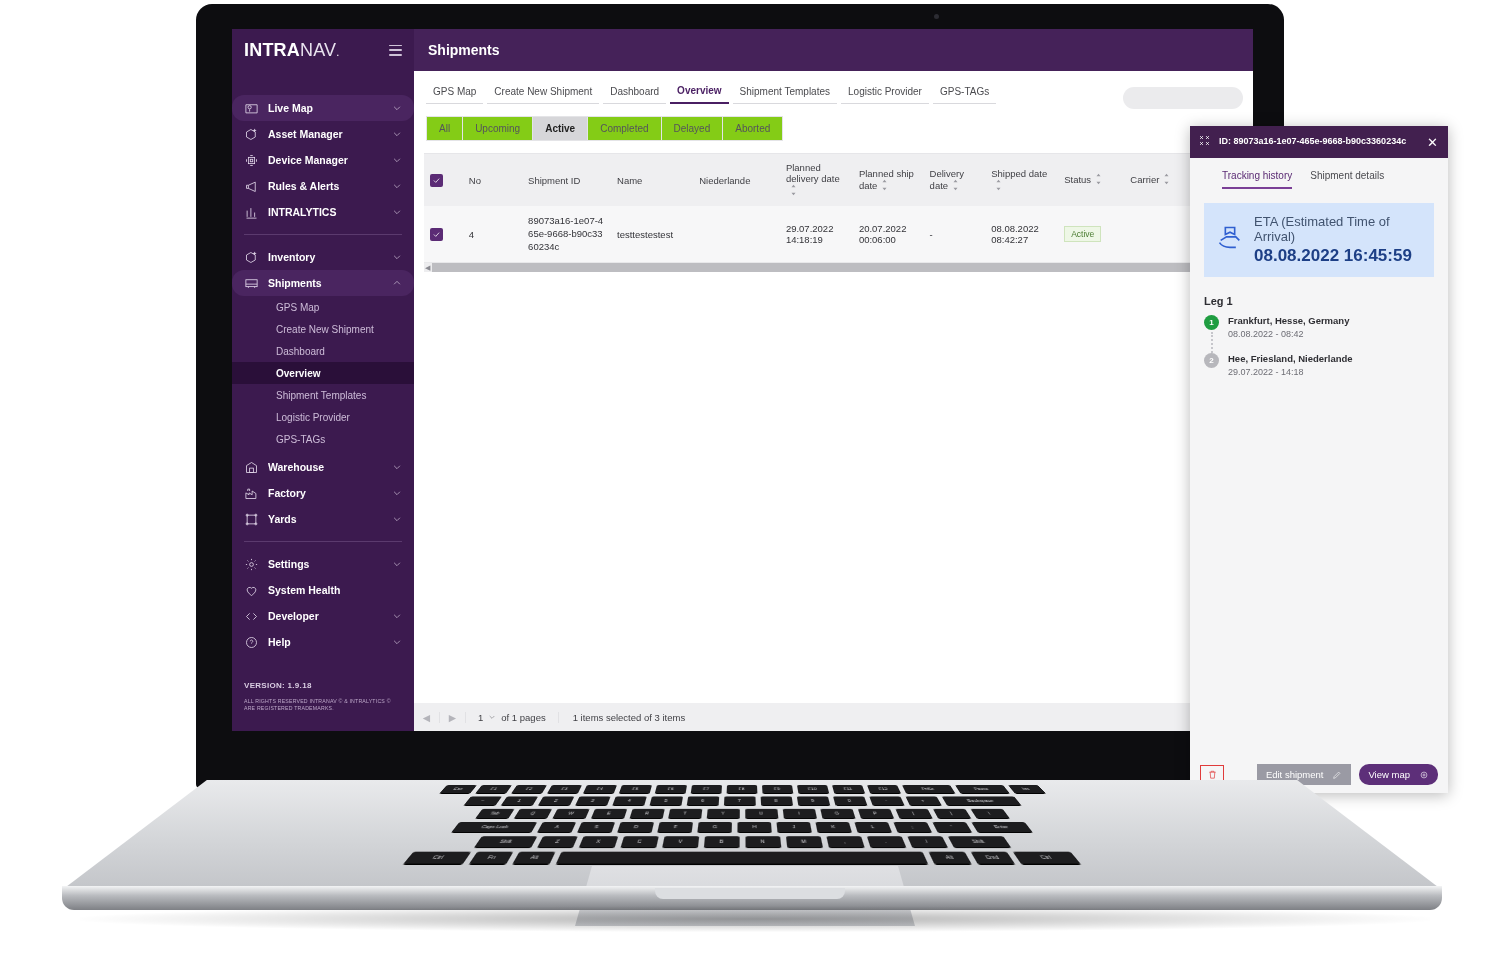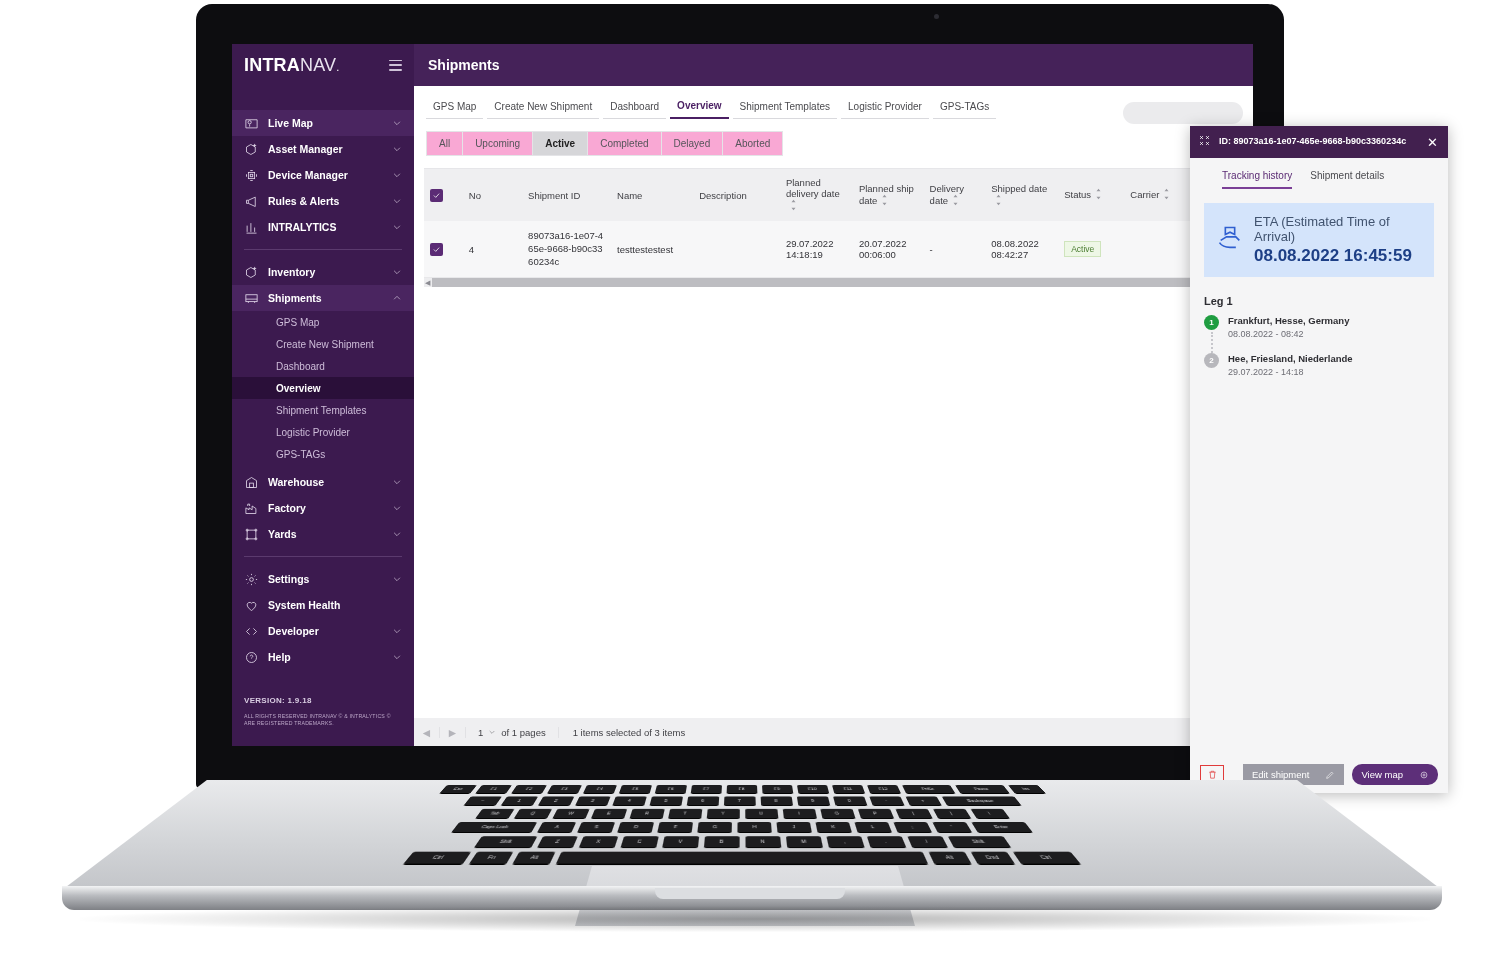--- a/index.html
+++ b/index.html
@@ -11,21 +11,21 @@
   
   .laptop-lid {
     position: absolute; left: 196px; top: 4px; width: 1088px; height: 784px;
     background: #0d0d10; border-radius: 16px 16px 4px 4px;
   }
   .laptop-camera {
     position: absolute; left: 738px; top: 10px; width: 5px; height: 5px;
     border-radius: 50%; background: #2c2c33;
   }
   .screen {
-    position: absolute; left: 232px; top: 44px; width: 1021px; height: 702px;
+    position: absolute; left: 232px; top: 29px; width: 1021px; height: 702px;
     background: #ffffff; overflow: hidden;
   }
   .laptop-base {
     position: absolute; left: 62px; top: 780px; width: 1380px; height: 110px;
     background: linear-gradient(180deg,#e9eaec 0%, #d3d5d8 55%, #c3c5c9 100%);
     clip-path: polygon(10.5% 0%, 89.5% 0%, 100% 100%, 0% 100%);
   }
   .laptop-foot {
     position: absolute; left: 62px; top: 886px; width: 1380px; height: 24px;
     background: linear-gradient(180deg,#f3f4f5 0%, #b9bbbf 40%, #7e8085 100%);
@@ -70,21 +70,21 @@
   .brand-logo { font-size: 18px; letter-spacing: .2px; }
   .brand-logo b { font-weight: 700; }
   .brand-logo span { font-weight: 400; color: #e9e3ef; }
   .brand-logo i { font-style: normal; font-size: 11px; }
   .hamburger { width: 13px; height: 11px; display: flex; flex-direction: column;
     justify-content: space-between; cursor: pointer; }
   .hamburger i { display: block; height: 1.6px; background: #cfc3d8; border-radius: 1px; }
   .brand-gap { height: 24px; }
 
   .nav-item { height: 26px; display: flex; align-items: center; gap: 9px;
-    padding: 0 12px; font-size: 10.5px; font-weight: 700; color: #ffffff; cursor: pointer; }
+    padding: 0 12px; font-size: 10.5px; font-weight: 700; color: #ffffff; cursor: pointer; border-radius: 12px; }
   .nav-item.active-parent { background: #4a2560; }
   .nav-item .ic { width: 15px; height: 15px; flex: 0 0 15px; display: flex;
     align-items: center; justify-content: center; }
   .nav-item .ic svg { width: 15px; height: 15px; stroke: #e6dcee; fill: none; stroke-width: 1.3; }
   .nav-item .label { flex: 1; }
   .chev { width: 10px; height: 10px; stroke: #d6c9de; fill: none; stroke-width: 1.6; }
   .sub-item { height: 22px; display: flex; align-items: center; padding: 0 12px 0 44px;
     font-size: 10px; color: #cdbcd8; cursor: pointer; }
   .sub-item.active { background: #2a0f39; color: #fff; font-weight: 700; }
   .nav-sep { height: 1px; background: #5b3a6e; margin: 9px 12px; }
@@ -103,21 +103,21 @@
   .tabsrow { display: flex; align-items: flex-end; gap: 4px; padding: 14px 0 0 12px;
     position: relative; }
   .tab { font-size: 10px; color: #4b4b4f; padding: 0 7px 6px; cursor: pointer;
     border-bottom: 1.6px solid #d9d9dd; }
   .tab.active { color: #4a1f63; font-weight: 700; border-bottom: 2px solid #4a1f63; }
 
   .searchbox { position: absolute; right: 10px; top: 16px; width: 120px; height: 22px;
     background: #ebebed; border-radius: 11px; }
 
   .pills { display: flex; margin: 12px 0 0 12px; }
-  .pill { font-size: 10px; color: #55555a; background: #f9a8d4; border: 1px solid #e4e4e7;
+  .pill { font-size: 10px; color: #55555a; background: #84cc16; border: 1px solid #e4e4e7;
     border-right: none; padding: 6px 12px; cursor: pointer; }
   .pill:last-child { border-right: 1px solid #e4e4e7; }
   .pill.active { background: #d6d6d9; color: #222; font-weight: 700; }
 
   
   .tablewrap { margin: 12px 10px 0 10px; border-top: 1px solid #e6e6e9; }
   table { width: 100%; border-collapse: collapse; table-layout: fixed; }
   thead th { background: #efeff1; font-size: 9.5px; font-weight: 400; color: #3f3f44;
     text-align: left; padding: 8px 6px; vertical-align: middle; }
   .sort { display: inline-block; width: 7px; margin-left: 4px; vertical-align: middle; }
@@ -167,21 +167,21 @@
   .stop .txt { padding-bottom: 14px; }
   .stop-name { font-size: 9.5px; font-weight: 700; color: #2e2e33; }
   .stop-time { font-size: 9px; color: #6d6d74; margin-top: 3px; }
   .connector { position: absolute; left: 7px; top: 17px; width: 0;
     border-left: 2px dotted #c6c6cb; height: 24px; }
   .panel-foot { display: flex; align-items: center; gap: 8px; padding: 8px 10px; }
   .trash { width: 24px; height: 20px; border: 1.5px solid #e03b3b; display: flex;
     align-items: center; justify-content: center; cursor: pointer; }
   .trash svg { width: 11px; height: 11px; stroke: #e03b3b; fill: none; stroke-width: 1.5; }
   .btn { font-size: 9.5px; color: #fff; padding: 5px 9px; display: inline-flex;
-    align-items: center; gap: 16px; cursor: pointer; }
+    align-items: center; gap: 9px; cursor: pointer; }
   .btn.grey { background: #9a9aa4; margin-left: auto; }
   .btn.purple { background: #5d2f79; border-radius: 10px; }
   .btn svg { width: 10px; height: 10px; stroke: #fff; fill: none; stroke-width: 1.4; }
 </style>
 </head>
 <body>
 
 <div id="stage">
 
   <div class="laptop-lid">
@@ -452,21 +452,21 @@
                 <th>
                   <span class="chk">
                       <svg viewBox="0 0 24 24">
                         <path d="M5 12l5 5L19 7"></path>
                       </svg>
                     </span>
                 </th>
                 <th><span>No</span></th>
                 <th><span>Shipment ID</span></th>
                 <th><span>Name</span></th>
-                <th><span>Description</span></th>
+                <th><span>Niederlande</span></th>
                 <th><span>Planned delivery date</span><span class="sort"><svg viewBox="0 0 10 18">
                         <path d="M5 1l3 4H2zM5 17l3-4H2z"></path>
                       </svg></span></th>
                 <th><span>Planned ship date</span><span class="sort"><svg viewBox="0 0 10 18">
                         <path d="M5 1l3 4H2zM5 17l3-4H2z"></path>
                       </svg></span></th>
                 <th><span>Delivery date</span><span class="sort"><svg viewBox="0 0 10 18">
                         <path d="M5 1l3 4H2zM5 17l3-4H2z"></path>
                       </svg></span></th>
                 <th><span>Shipped date</span><span class="sort"><svg viewBox="0 0 10 18">

